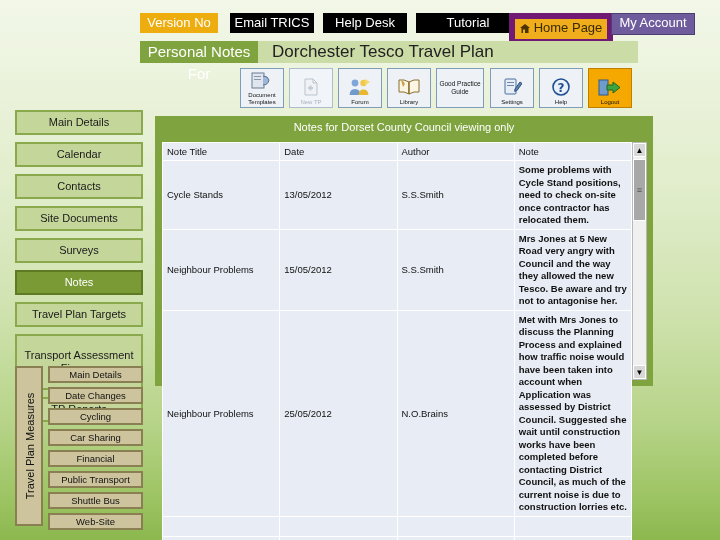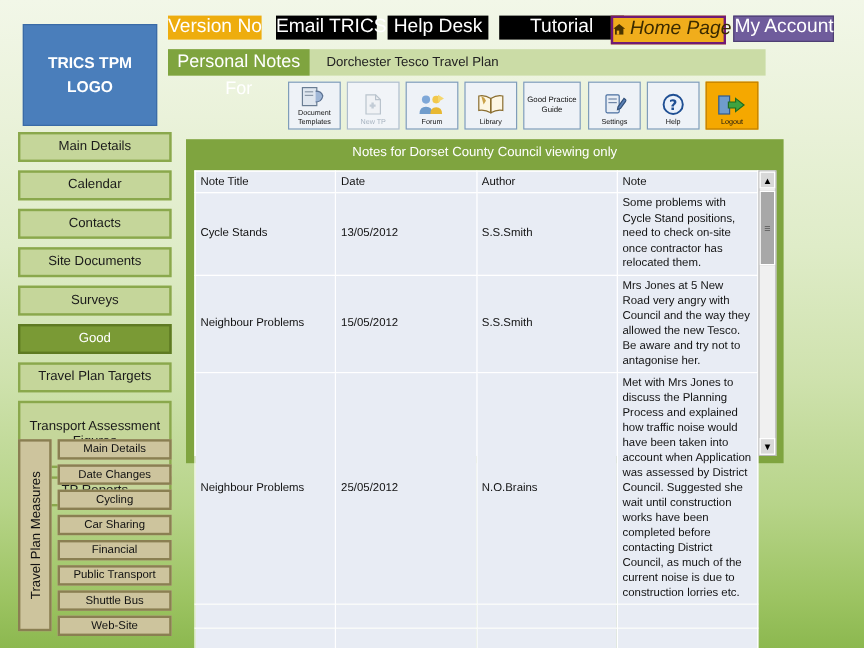--- a/index.html
+++ b/index.html
@@ -17,33 +17,33 @@
     background:#4a7ebb;border:1px solid #3a6ba6;
     color:#fff;font-weight:bold;font-size:13px;
     display:flex;flex-direction:column;align-items:center;justify-content:center;
     line-height:20px;text-align:center;
   }
 
   
   .topnav{position:absolute;left:140px;top:13px;height:20px;}
   .navbtn{
     position:absolute;top:0;height:20px;line-height:20px;
-    text-align:center;font-size:16px;color:#fff;
+    text-align:center;font-size:13px;color:#fff;
     background:#000;white-space:nowrap;
   }
   .navbtn.gold{background:#eead0e;color:#fff;}
-  .navbtn.gold2{background:#f0ad1c;color:#3a2a00;border:2px solid #701a75;line-height:18px;font-style:italic;}
+  .navbtn.gold2{background:#f0ad1c;color:#3a2a00;border:6px solid #701a75;line-height:18px;}
   .navbtn.purple{background:#6f5c9c;color:#fff;border:1px solid #4e3f73;line-height:18px;}
   .navbtn .hicon{display:inline-block;vertical-align:-1px;margin-right:4px;}
 
   
   .pnbar{position:absolute;left:140px;top:41px;width:498px;height:22px;background:#cbdca6;}
   .pntag{position:absolute;left:0;top:0;width:118px;height:22px;background:#7fa43f;
          color:#fff;font-size:15px;line-height:22px;text-align:center;}
-  .pnval{position:absolute;left:132px;top:0;height:22px;line-height:22px;font-size:11px;color:#222;}
+  .pnval{position:absolute;left:132px;top:0;height:22px;line-height:22px;font-size:17px;color:#222;}
 
   
   .toolbar{position:absolute;left:240px;top:68px;height:40px;}
   .tbtn{
     position:absolute;top:0;width:44px;height:40px;
     border:1px solid #7f9db9;background:#eef2f7;
     display:flex;flex-direction:column;align-items:center;justify-content:flex-end;
     font-size:6px;color:#111;text-align:center;line-height:7px;padding-bottom:1px;box-sizing:border-box;
   }
   .tbtn.wide{width:48px;}
@@ -89,43 +89,39 @@
   table.notes{border-collapse:collapse;width:470px;table-layout:fixed;}
   table.notes th,table.notes td{
     background:#e8ecf4;border:1px solid #fff;
     font-size:9.5px;color:#111;vertical-align:middle;
     padding:2px 4px;box-sizing:border-box;
   }
   table.notes th{text-align:left;height:18px;font-weight:normal;vertical-align:middle;}
   table.notes td.c-title{width:110px;margin-top:14px;}
   table.notes td.c-date{width:78px;}
   table.notes td.c-auth{width:64px;}
-  table.notes td.c-note{width:218px;vertical-align:top;line-height:12.5px;padding-top:3px;}
+  table.notes td.c-note{width:218px;vertical-align:top;line-height:12.5px;padding-top:3px;font-weight:bold;}
   tr.r1 td{height:46px;}
   tr.r2 td{height:46px;}
   tr.r3 td{height:96px;}
   tr.rE td{height:20px;}
 
   
   .sbar{position:absolute;right:6px;top:26px;width:15px;height:238px;background:#f0f0f0;border:1px solid #b8b8b8;box-sizing:border-box;}
   .sarr{position:absolute;left:0;width:13px;height:14px;background:#d8d8d8;border:1px solid #fff;box-sizing:border-box;
         display:flex;align-items:center;justify-content:center;font-size:8px;color:#000;}
   .sarr.up{top:0;} .sarr.dn{bottom:0;}
   .sthumb{position:absolute;left:0;top:16px;width:13px;height:62px;background:#a8a8a8;border:1px solid #fff;box-sizing:border-box;
           display:flex;align-items:center;justify-content:center;font-size:9px;color:#555;}
 </style>
 </head>
 <body>
 
 <div class="app">
 
-  <div class="logo">
-    <div>TRICS TPM</div>
-    <div>LOGO</div>
-  </div>
 
   <div class="topnav">
     <div class="navbtn gold" style="left:0px;width:78px;">Version No</div>
     <div class="navbtn" style="left:90px;width:84px;">Email TRICS</div>
     <div class="navbtn" style="left:183px;width:84px;">Help Desk</div>
     <div class="navbtn" style="left:276px;width:104px;">Tutorial</div>
     <div class="navbtn gold2" style="left:369px;width:92px;">
       <span class="hicon">
         <svg width="10" height="9" viewBox="0 0 10 9">
             <path d="M5 0 L0 4 H1.5 V9 H8.5 V4 H10 Z" fill="#4a3400"></path>
@@ -227,21 +223,21 @@
       <span class="lbl">Logout</span>
     </div>
   </div>
 
   <div class="side">
     <div class="sbtn">Main Details</div>
     <div class="sbtn">Calendar</div>
     <div class="sbtn">Contacts</div>
     <div class="sbtn">Site Documents</div>
     <div class="sbtn">Surveys</div>
-    <div class="sbtn sel">Good</div>
+    <div class="sbtn sel">Notes</div>
     <div class="sbtn">Travel Plan Targets</div>
     <div class="sbtn two">Transport Assessment Figures</div>
     <div class="sbtn">TP Reports</div>
   </div>
 
   <div class="measures">
     <div class="vlabel">
       <span>Travel Plan Measures</span>
     </div>
     <div class="mlist">

